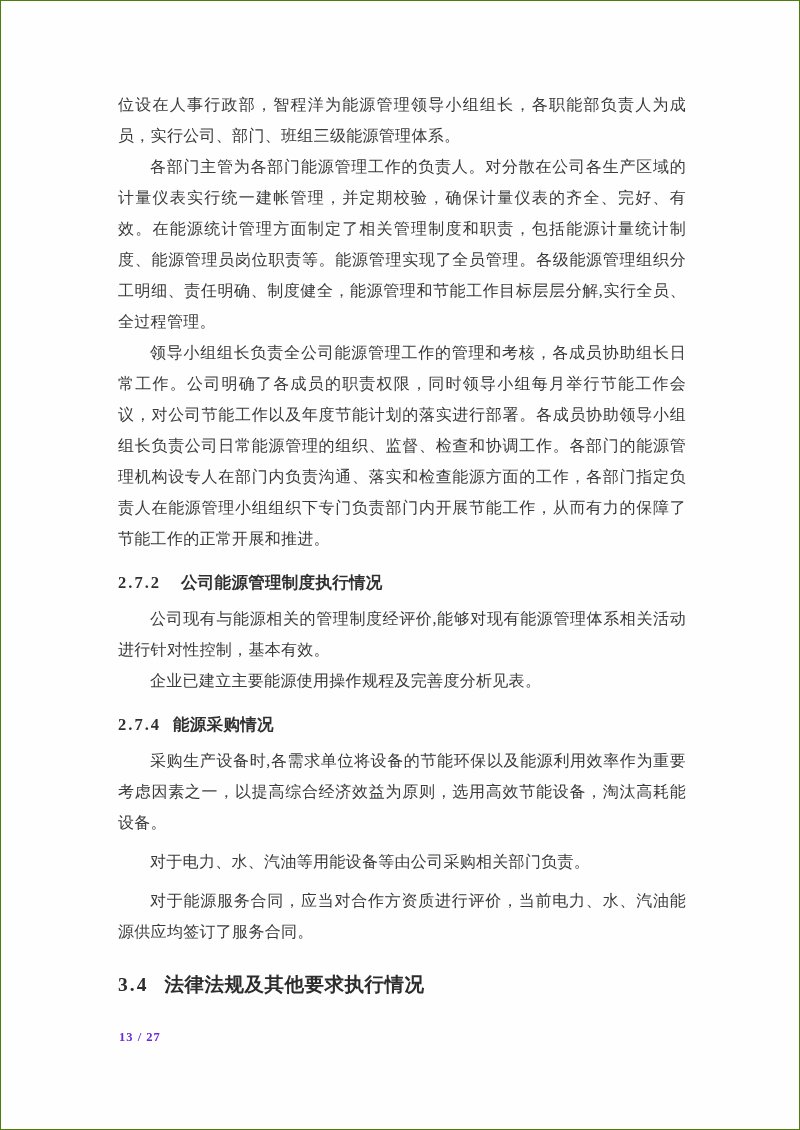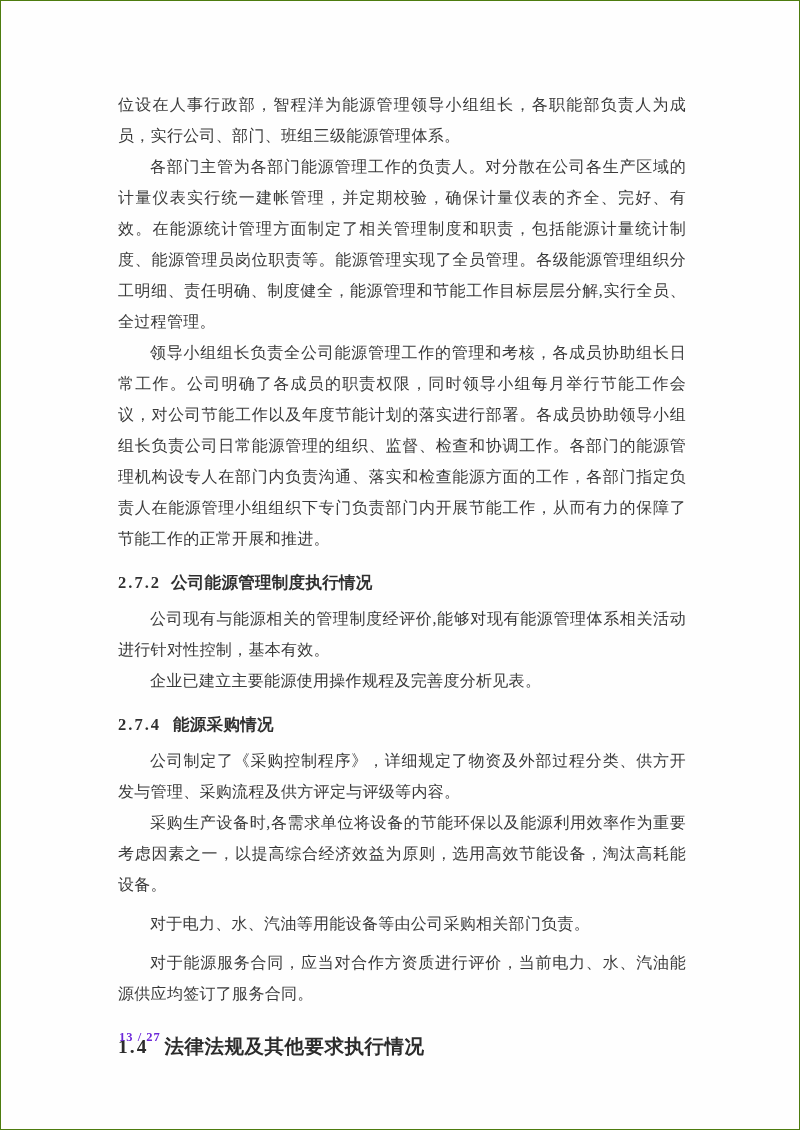--- a/index.html
+++ b/index.html
@@ -47,21 +47,21 @@
     font-size: 16.5px;
     line-height: 30px;
     font-weight: bold;
     color: #303030;
     letter-spacing: 0.3px;
   }
   .h3 .num {
     font-family: "Liberation Serif", "DejaVu Serif", serif;
     letter-spacing: 2px;
   }
-  .h3 .num.narrow { margin-right: 10px; }
+  .h3 .num.narrow { margin-right: 20px; }
   .h3 .num.wide { margin-right: 12px; }
   .h2 {
     margin: 0;
     margin-top: 22px;
     font-size: 19.5px;
     line-height: 32px;
     font-weight: bold;
     color: #2c2c2c;
     letter-spacing: 0.5px;
   }
@@ -85,20 +85,19 @@
 
 <div class="page">
   <div class="content">
       <p class="body-para">位设在人事行政部，智程洋为能源管理领导小组组长，各职能部负责人为成员，实行公司、部门、班组三级能源管理体系。</p>
       <p class="body-para indent">各部门主管为各部门能源管理工作的负责人。对分散在公司各生产区域的计量仪表实行统一建帐管理，并定期校验，确保计量仪表的齐全、完好、有效。在能源统计管理方面制定了相关管理制度和职责，包括能源计量统计制度、能源管理员岗位职责等。能源管理实现了全员管理。各级能源管理组织分工明细、责任明确、制度健全，能源管理和节能工作目标层层分解,实行全员、全过程管理。</p>
       <p class="body-para indent">领导小组组长负责全公司能源管理工作的管理和考核，各成员协助组长日常工作。公司明确了各成员的职责权限，同时领导小组每月举行节能工作会议，对公司节能工作以及年度节能计划的落实进行部署。各成员协助领导小组组长负责公司日常能源管理的组织、监督、检查和协调工作。各部门的能源管理机构设专人在部门内负责沟通、落实和检查能源方面的工作，各部门指定负责人在能源管理小组组织下专门负责部门内开展节能工作，从而有力的保障了节能工作的正常开展和推进。</p>
       <div class="h3"><span class="num narrow">2.7.2</span><span>公司能源管理制度执行情况</span></div>
       <p class="body-para indent">公司现有与能源相关的管理制度经评价,能够对现有能源管理体系相关活动进行针对性控制，基本有效。</p>
       <p class="body-para indent">企业已建立主要能源使用操作规程及完善度分析见表。</p>
       <div class="h3"><span class="num wide">2.7.4</span><span>能源采购情况</span></div>
-      <p class="body-para indent">公司制定了《采购控制程序》，详细规定了物资及外部过程分类、供方开发与管理、采购流程及供方评定与评级等内容。</p>
       <p class="body-para indent">采购生产设备时,各需求单位将设备的节能环保以及能源利用效率作为重要考虑因素之一，以提高综合经济效益为原则，选用高效节能设备，淘汰高耗能设备。</p>
       <p class="body-para indent gap">对于电力、水、汽油等用能设备等由公司采购相关部门负责。</p>
       <p class="body-para indent gap">对于能源服务合同，应当对合作方资质进行评价，当前电力、水、汽油能源供应均签订了服务合同。</p>
-      <div class="h2"><span class="num">1.4</span><span>法律法规及其他要求执行情况</span></div>
+      <div class="h2"><span class="num">3.4</span><span>法律法规及其他要求执行情况</span></div>
     </div>
   <div class="page-footer">13 / 27</div>
 </div>
 
 </body></html>

